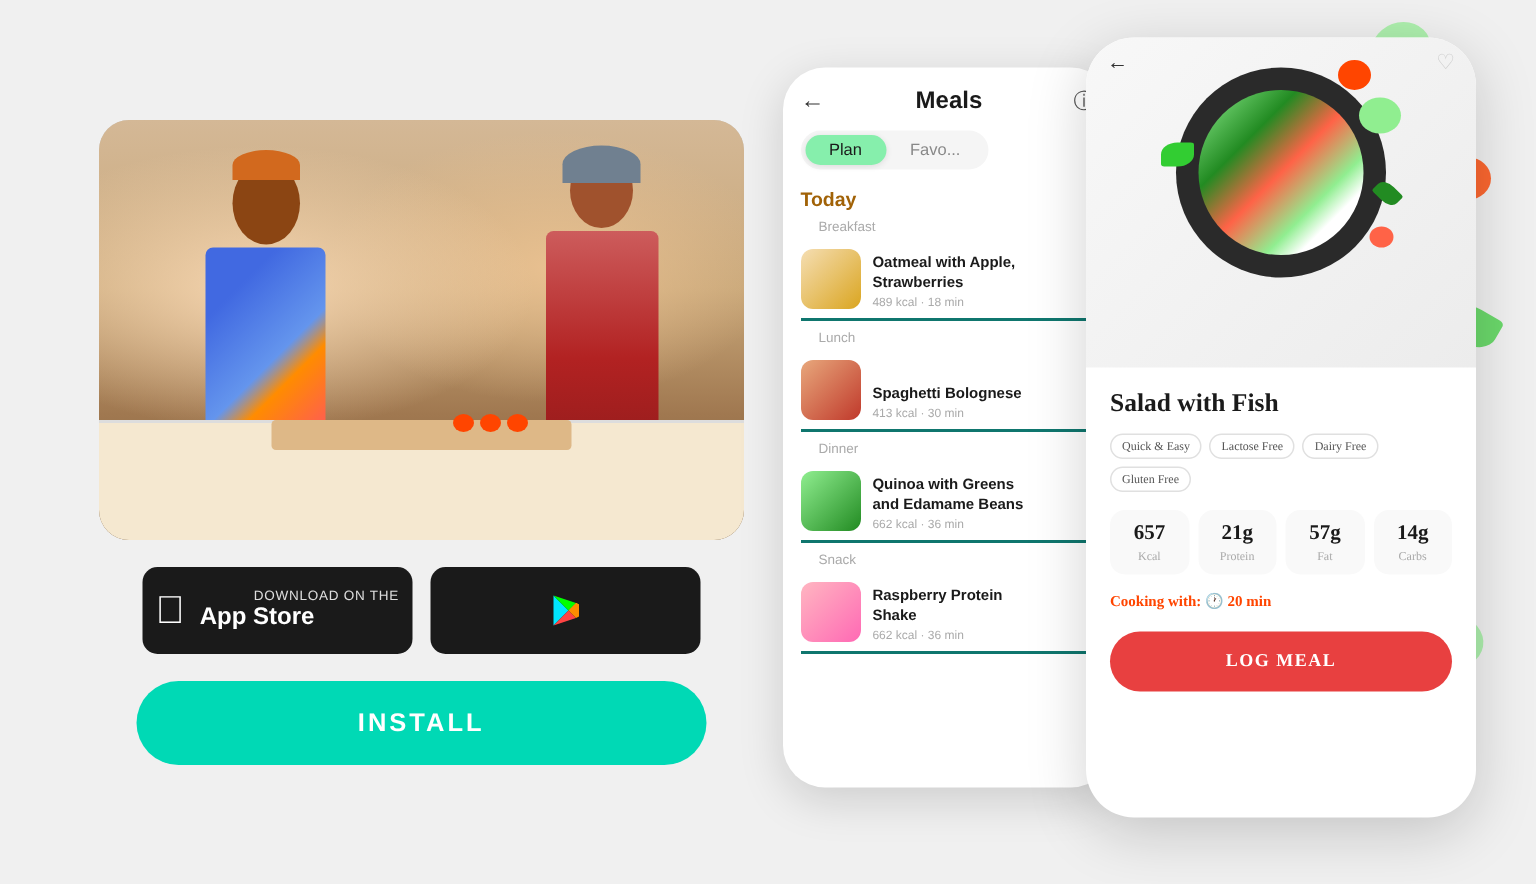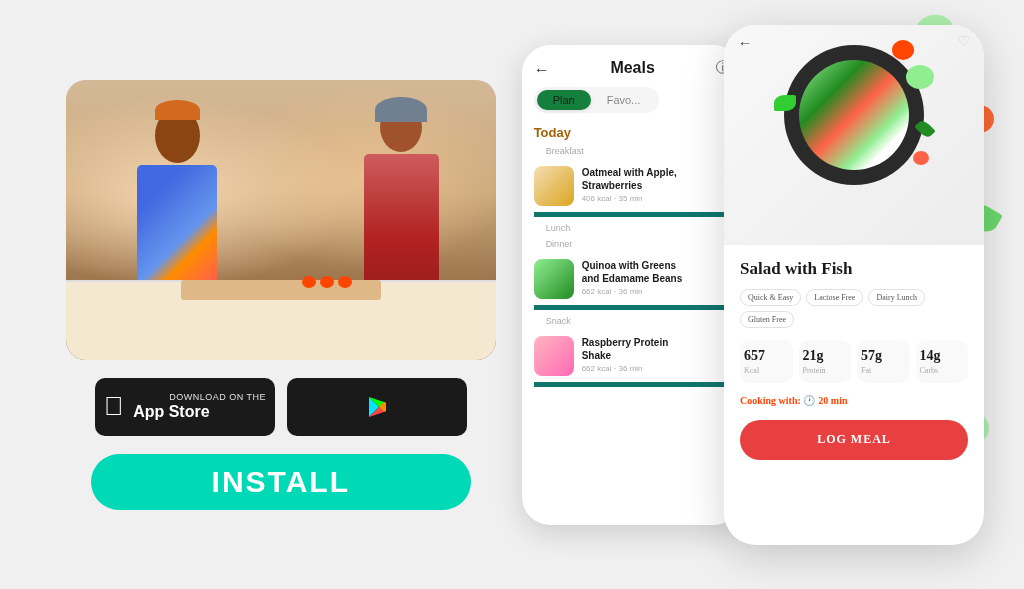--- a/index.html
+++ b/index.html
@@ -191,21 +191,21 @@
     
     .install-btn {
       width: 380px;
       height: 56px;
       background: #00D9B5;
       border-radius: 30px;
       display: flex;
       align-items: center;
       justify-content: center;
       cursor: pointer;
-      font-size: 30px;
+      font-size: 17px;
       font-weight: 800;
       color: white;
       letter-spacing: 2px;
     }
     
     .right-side {
       width: 480px;
       height: 540px;
       position: relative;
     }
@@ -256,43 +256,43 @@
       width: fit-content;
     }
     .tab {
       padding: 4px 16px;
       font-size: 11px;
       border-radius: 18px;
       color: #888;
       font-weight: 500;
     }
     .tab.active {
-      background: #15803d;
+      background: #86efac;
       color: #1a1a1a;
       box-shadow: 0 1px 4px rgba(0,0,0,0.1);
     }
     .section-label {
       font-size: 13px;
       font-weight: 700;
       color: #a16207;
       margin-bottom: 6px;
     }
     .meal-category {
       font-size: 9px;
       color: #aaa;
       margin-bottom: 4px;
       margin-top: 6px;
       margin-left: 12px;
     }
     .meal-item {
       display: flex;
-      align-items: flex-start;
+      align-items: flex-end;
       gap: 8px;
       padding: 6px 0;
-      border-bottom: 5px solid #0f766e;
+      border-bottom: 2px solid #0f766e;
     }
     .meal-thumb {
       width: 40px;
       height: 40px;
       border-radius: 8px;
       background: #e8e8e8;
       flex-shrink: 0;
     }
     .meal-thumb.oatmeal { background: linear-gradient(135deg, #f5deb3, #daa520); }
     .meal-thumb.spaghetti { background: linear-gradient(135deg, #e8a87c, #c0392b); }
@@ -404,20 +404,21 @@
     .nutrition-row {
       display: flex;
       gap: 6px;
       margin-bottom: 12px;
     }
     .nutr-box {
       flex: 1;
       background: #f9f9f9;
       border-radius: 10px;
       padding: 8px 4px;
+      text-align: center;
     }
     .nutr-val {
       font-size: 14px;
       font-weight: 800;
       color: #1a1a1a;
     }
     .nutr-unit {
       font-size: 8px;
       color: #aaa;
       margin-top: 2px;
@@ -546,25 +547,32 @@
           <div class="tab active">Plan</div>
           <div class="tab">Favo...</div>
         </div>
         <div class="section-label">Today</div>
 
         <div class="meal-category">Breakfast</div>
         <div class="meal-item">
           <div class="meal-thumb oatmeal"></div>
           <div class="meal-info">
             <div class="meal-name">Oatmeal with Apple,<br>Strawberries</div>
-            <div class="meal-meta">406 kcal · 35 min</div>
+            <div class="meal-meta">489 kcal · 18 min</div>
           </div>
         </div>
 
         <div class="meal-category">Lunch</div>
+        <div class="meal-item">
+          <div class="meal-thumb spaghetti"></div>
+          <div class="meal-info">
+            <div class="meal-name">Spaghetti Bolognese</div>
+            <div class="meal-meta">413 kcal · 30 min</div>
+          </div>
+        </div>
 
         <div class="meal-category">Dinner</div>
         <div class="meal-item">
           <div class="meal-thumb quinoa"></div>
           <div class="meal-info">
             <div class="meal-name">Quinoa with Greens<br>and Edamame Beans</div>
             <div class="meal-meta">662 kcal · 36 min</div>
           </div>
         </div>
 
@@ -599,21 +607,21 @@
           <div class="ingredient ing-lime"></div>
           <div class="ingredient ing-leaf1"></div>
           <div class="ingredient ing-leaf2"></div>
         </div>
       </div>
       <div class="phone2-body">
         <div class="ph2-title">Salad with Fish</div>
         <div class="tags-row">
           <span class="tag">Quick &amp; Easy</span>
           <span class="tag">Lactose Free</span>
-          <span class="tag">Dairy Lunch</span>
+          <span class="tag">Dairy Free</span>
           <span class="tag">Gluten Free</span>
         </div>
         <div class="nutrition-row">
           <div class="nutr-box">
             <div class="nutr-val">657</div>
             <div class="nutr-unit">Kcal</div>
           </div>
           <div class="nutr-box">
             <div class="nutr-val">21g</div>
             <div class="nutr-unit">Protein</div>

